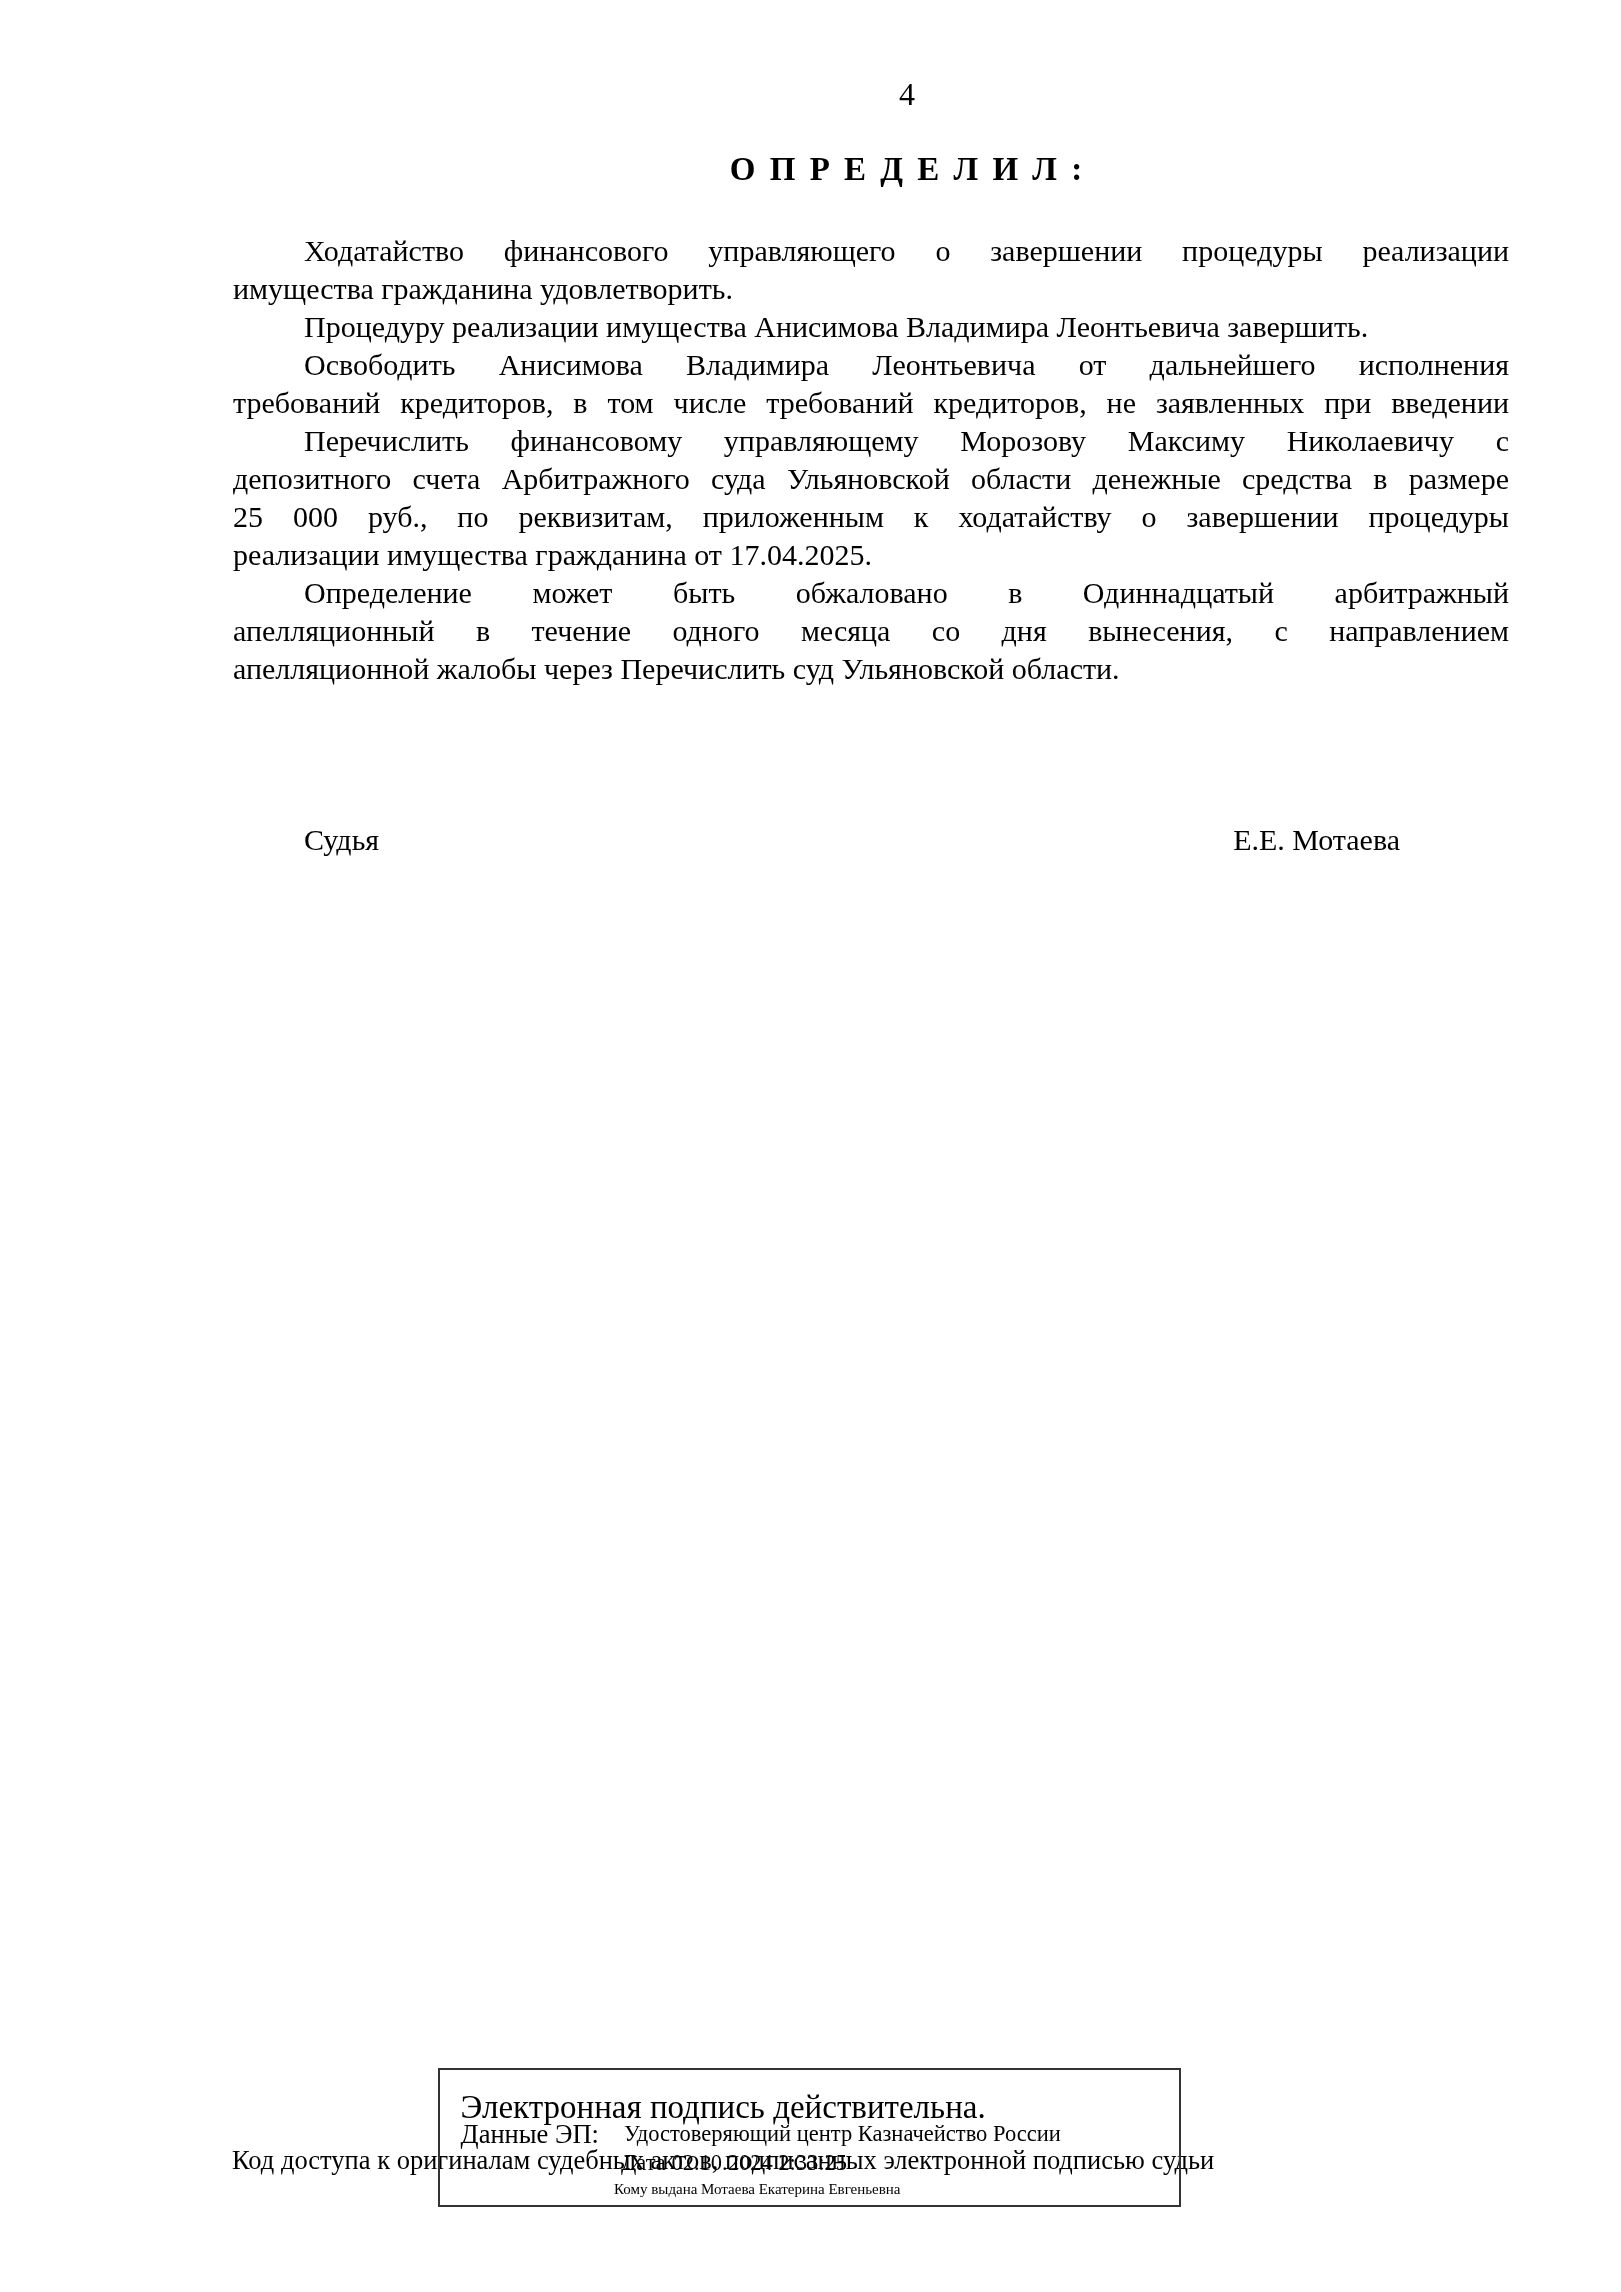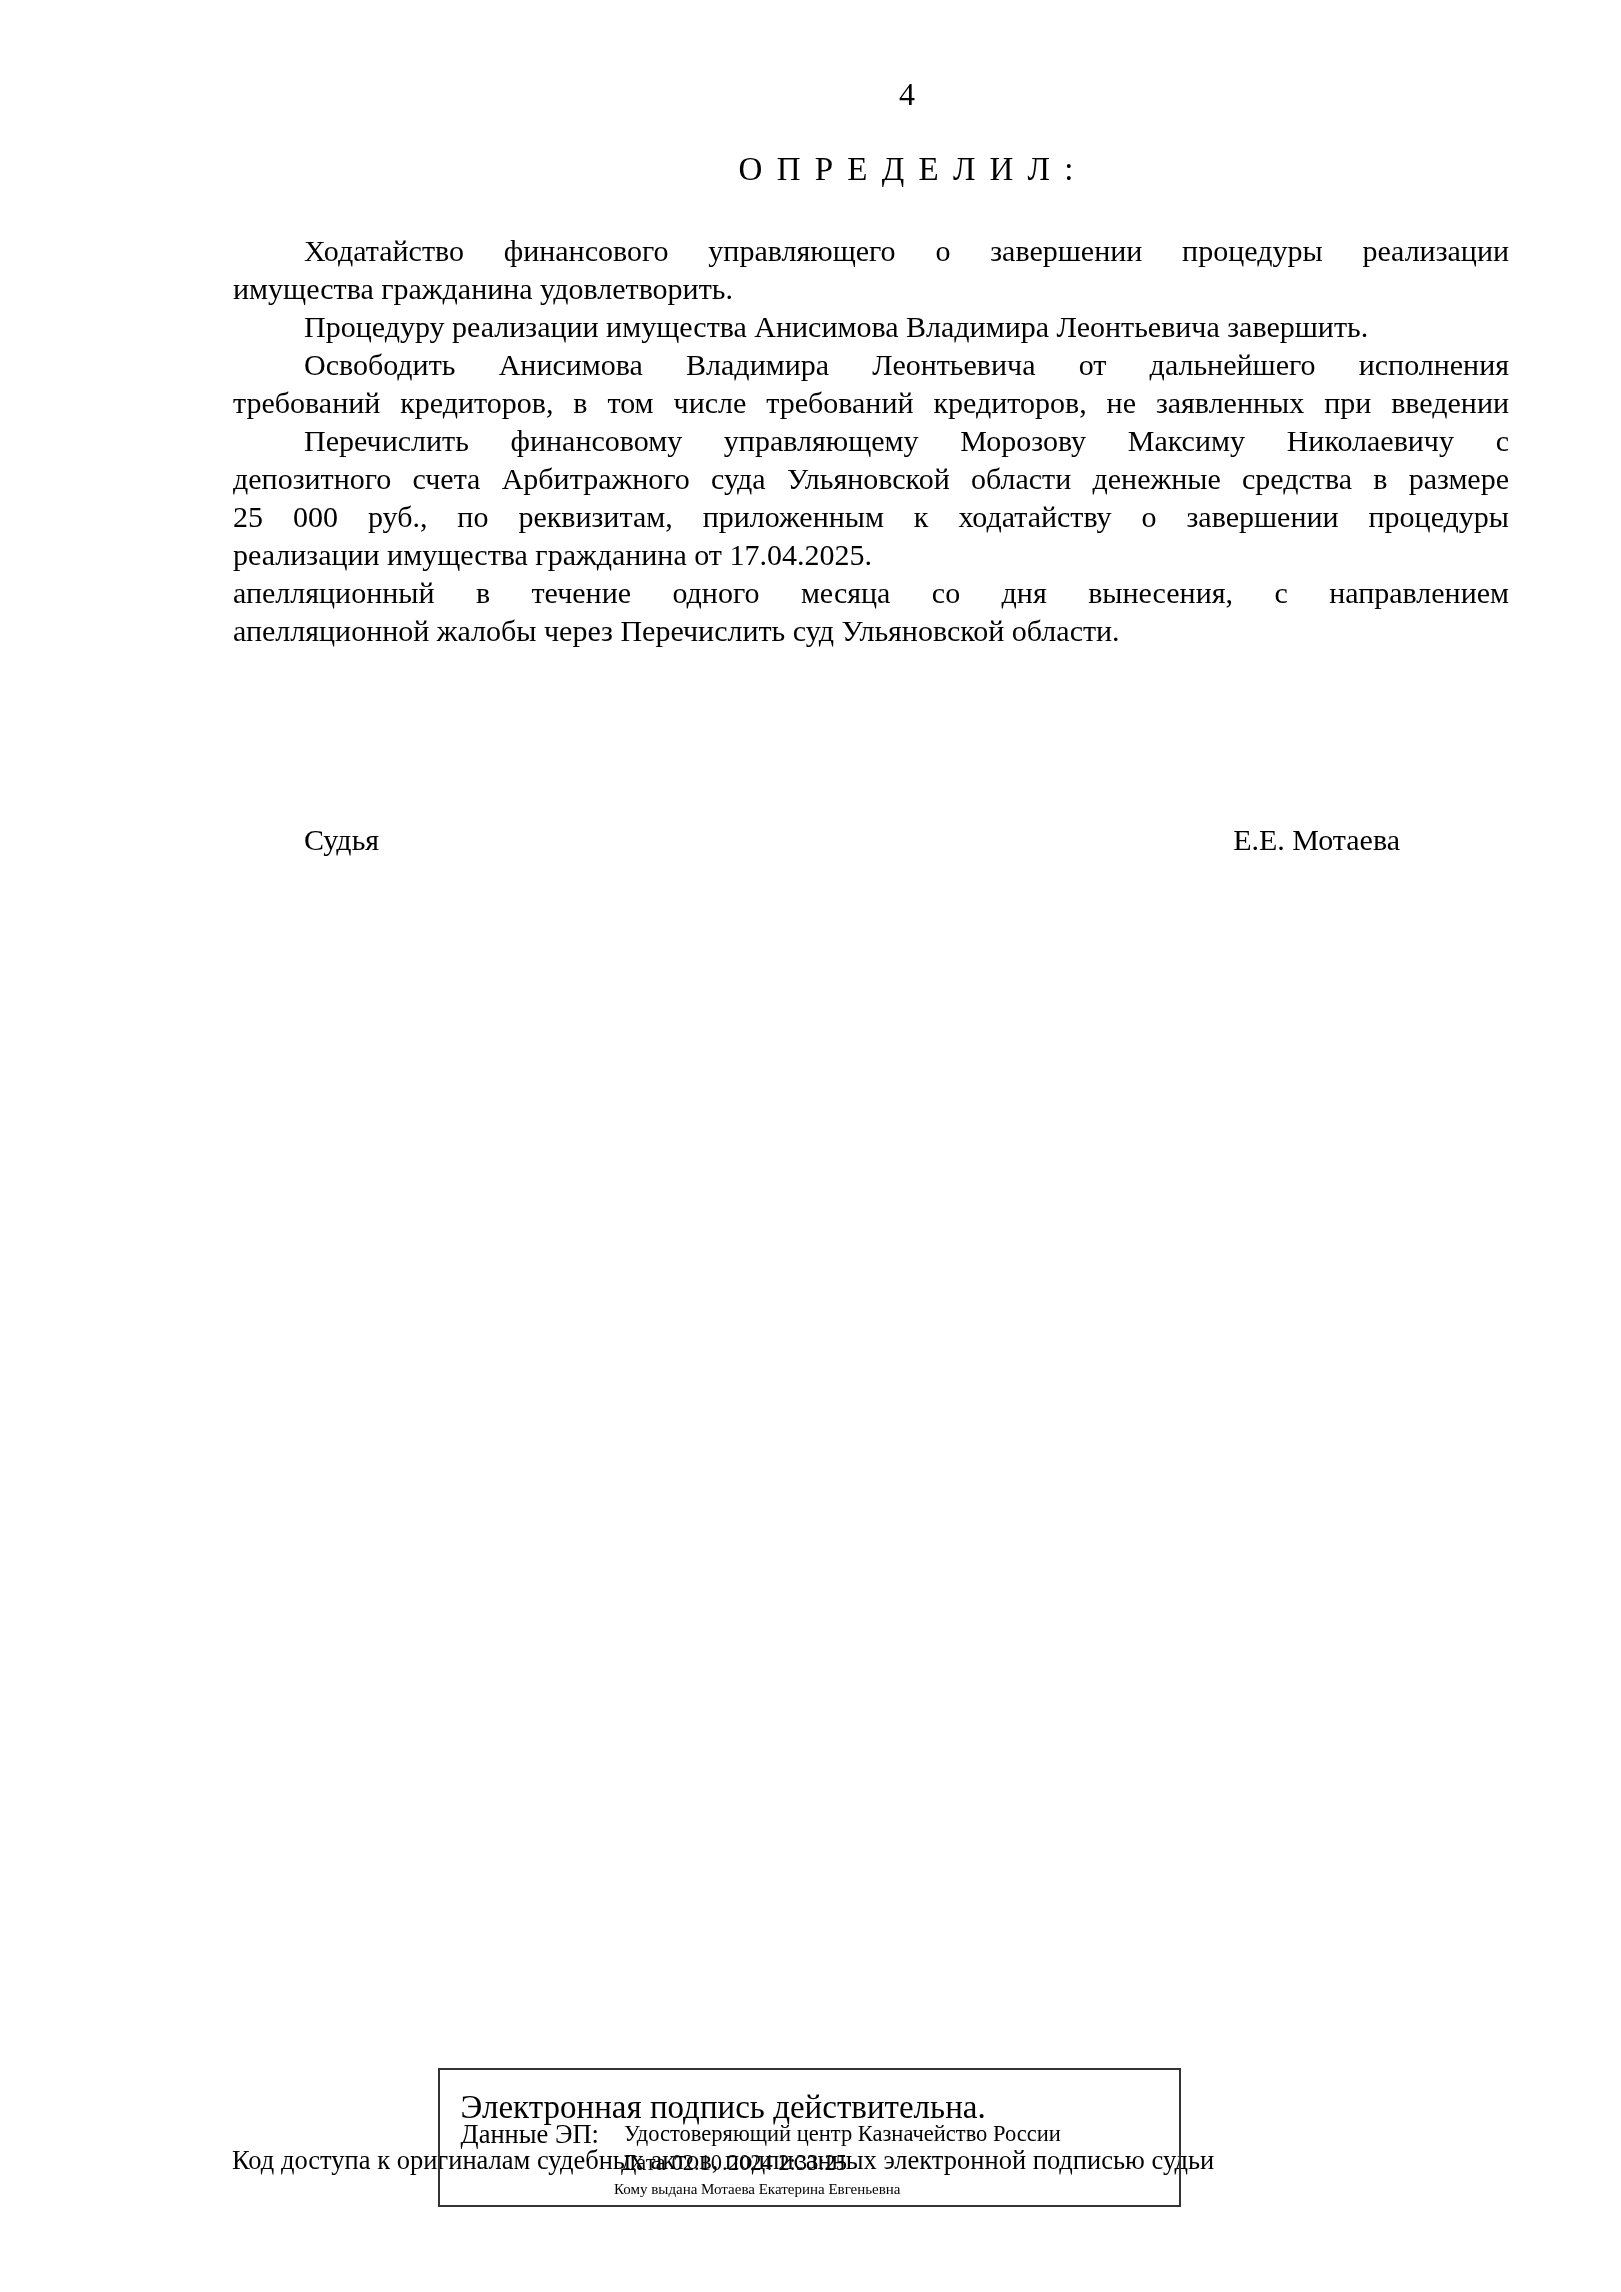--- a/index.html
+++ b/index.html
@@ -29,20 +29,21 @@
     position: absolute;
     left: 304px;
     width: 1206px;
     top: 149px;
     text-align: center;
     font-size: 33px;
     line-height: 41px;
     letter-spacing: 2px;
     word-spacing: 2px;
     white-space: nowrap;
+    font-weight: bold;
   }
   .body-block {
     position: absolute;
     left: 233px;
     top: 232px;
     width: 1276px;
     font-size: 30px;
   }
   .doc-line {
     line-height: 38px;
@@ -136,20 +137,21 @@
   <div class="body-block">
     <div class="doc-line first">Ходатайство финансового управляющего о завершении процедуры реализации</div>
     <div class="doc-line last">имущества гражданина удовлетворить.</div>
     <div class="doc-line first last">Процедуру реализации имущества Анисимова Владимира Леонтьевича завершить.</div>
     <div class="doc-line first">Освободить Анисимова Владимира Леонтьевича от дальнейшего исполнения</div>
     <div class="doc-line">требований кредиторов, в том числе требований кредиторов, не заявленных при введении</div>
     <div class="doc-line first">Перечислить финансовому управляющему Морозову Максиму Николаевичу с</div>
     <div class="doc-line">депозитного счета Арбитражного суда Ульяновской области денежные средства в размере</div>
     <div class="doc-line">25 000 руб., по реквизитам, приложенным к ходатайству о завершении процедуры</div>
     <div class="doc-line last">реализации имущества гражданина от 17.04.2025.</div>
+    <div class="doc-line first">Определение может быть обжаловано в Одиннадцатый арбитражный</div>
     <div class="doc-line">апелляционный в течение одного месяца со дня вынесения, с направлением</div>
     <div class="doc-line last">апелляционной жалобы через Перечислить суд Ульяновской области.</div>
   </div>
 
   <div class="signature-row">
     <span>Судья</span>
     <span>Е.Е. Мотаева</span>
   </div>
 
   <div class="footer-code-line">Код доступа к оригиналам судебных актов, подписанных электронной подписью судьи</div>

